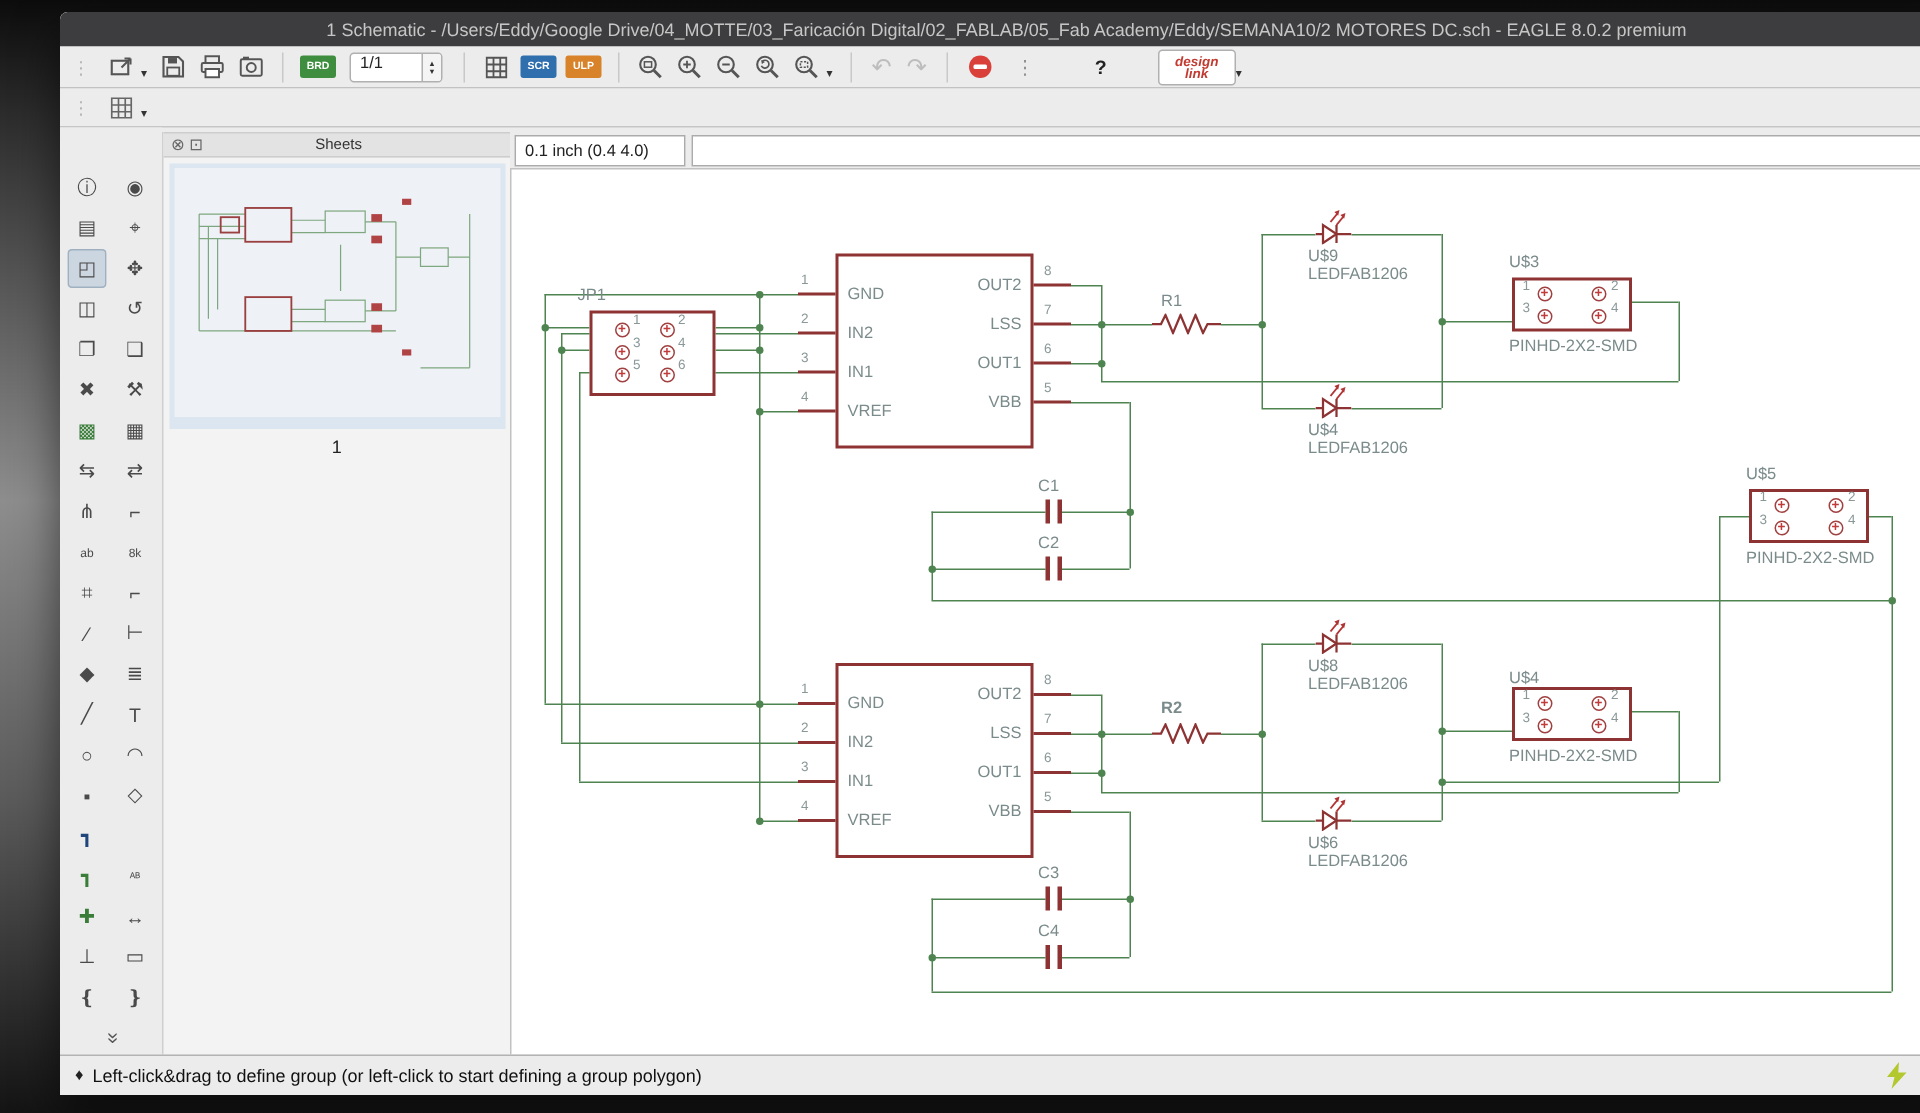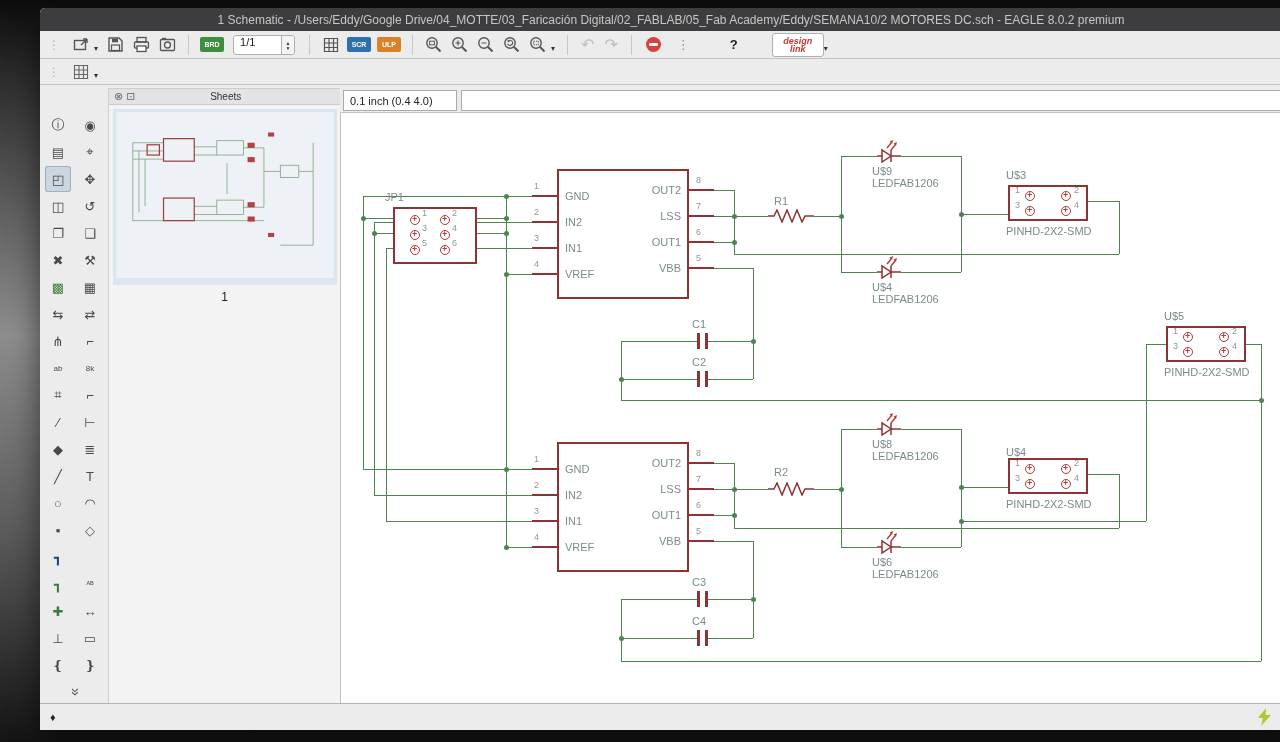--- a/index.html
+++ b/index.html
@@ -467,21 +467,21 @@
         <div class="plus" style="left: 686px; top: 365px;">+</div>
         <div class="pnum" style="left: 674px; top: 360px;">3</div>
         <div class="pad" style="left: 720px; top: 366px;"></div>
         <div class="plus" style="left: 722px; top: 365px;">+</div>
         <div class="pnum" style="left: 733px; top: 360px;">4</div>
         <div class="slabel" style="left: 665px; top: 385px;">PINHD-2X2-SMD</div>
         <div class="slabel" style="left: 433px; top: 82px;">R1</div>
         <div class="svgwrap" style="left: 427px; top: 96px; width: 46px; height: 14px;"><svg width="46" height="14" viewBox="0 0 46 14">
             <polyline points="0,7 6,7 9,1 14,13 19,1 24,13 29,1 34,13 37,7 46,7" fill="none" stroke="#8e3333" stroke-width="1.5"></polyline>
           </svg></div>
-        <div class="slabel" style="left: 433px; top: 353px;">R2</div>
+        <div class="slabel" style="left: 433px; top: 353px; font-weight: bold;">R2</div>
         <div class="svgwrap" style="left: 427px; top: 369px; width: 46px; height: 14px;"><svg width="46" height="14" viewBox="0 0 46 14">
             <polyline points="0,7 6,7 9,1 14,13 19,1 24,13 29,1 34,13 37,7 46,7" fill="none" stroke="#8e3333" stroke-width="1.5"></polyline>
           </svg></div>
         <div class="svgwrap" style="left: 536px; top: 24px; width: 24px; height: 26px;"><svg width="24" height="26" viewBox="0 0 24 26">
             <g stroke="#8e3333" stroke-width="1.5" fill="none">
               <line x1="0" y1="19" x2="5" y2="19"></line>
               <polygon points="5,13 5,25 14,19"></polygon>
               <line x1="14" y1="13" x2="14" y2="25"></line>
               <line x1="14" y1="19" x2="24" y2="19"></line>
             </g>
@@ -551,19 +551,20 @@
         <div class="slabel" style="left: 351px; top: 463px;">C3</div>
         <div class="capbar" style="left: 356px; top: 478px;"></div>
         <div class="capbar" style="left: 364px; top: 478px;"></div>
         <div class="slabel" style="left: 351px; top: 502px;">C4</div>
         <div class="capbar" style="left: 356px; top: 517px;"></div>
         <div class="capbar" style="left: 364px; top: 517px;"></div>
       </div>
 
     <div class="statusbar">
       <span class="status-diamond">♦</span>
+      <span>Left-click&amp;drag to define group (or left-click to start defining a group polygon)</span>
     </div>
     <svg class="bolt" width="14" height="18" viewBox="0 0 14 18">
         <polygon points="8,0 0,10 5,10 3,18 13,7 7.5,7" fill="#b3c82e"></polygon>
       </svg>
 
   </div>
 </div>
 
 </body></html>

